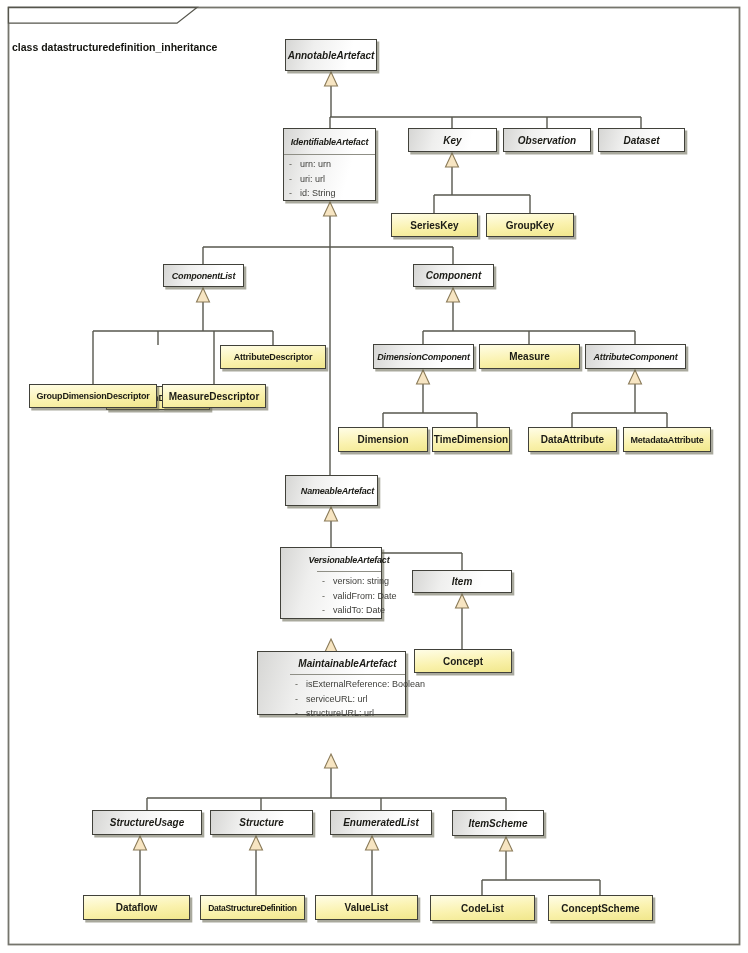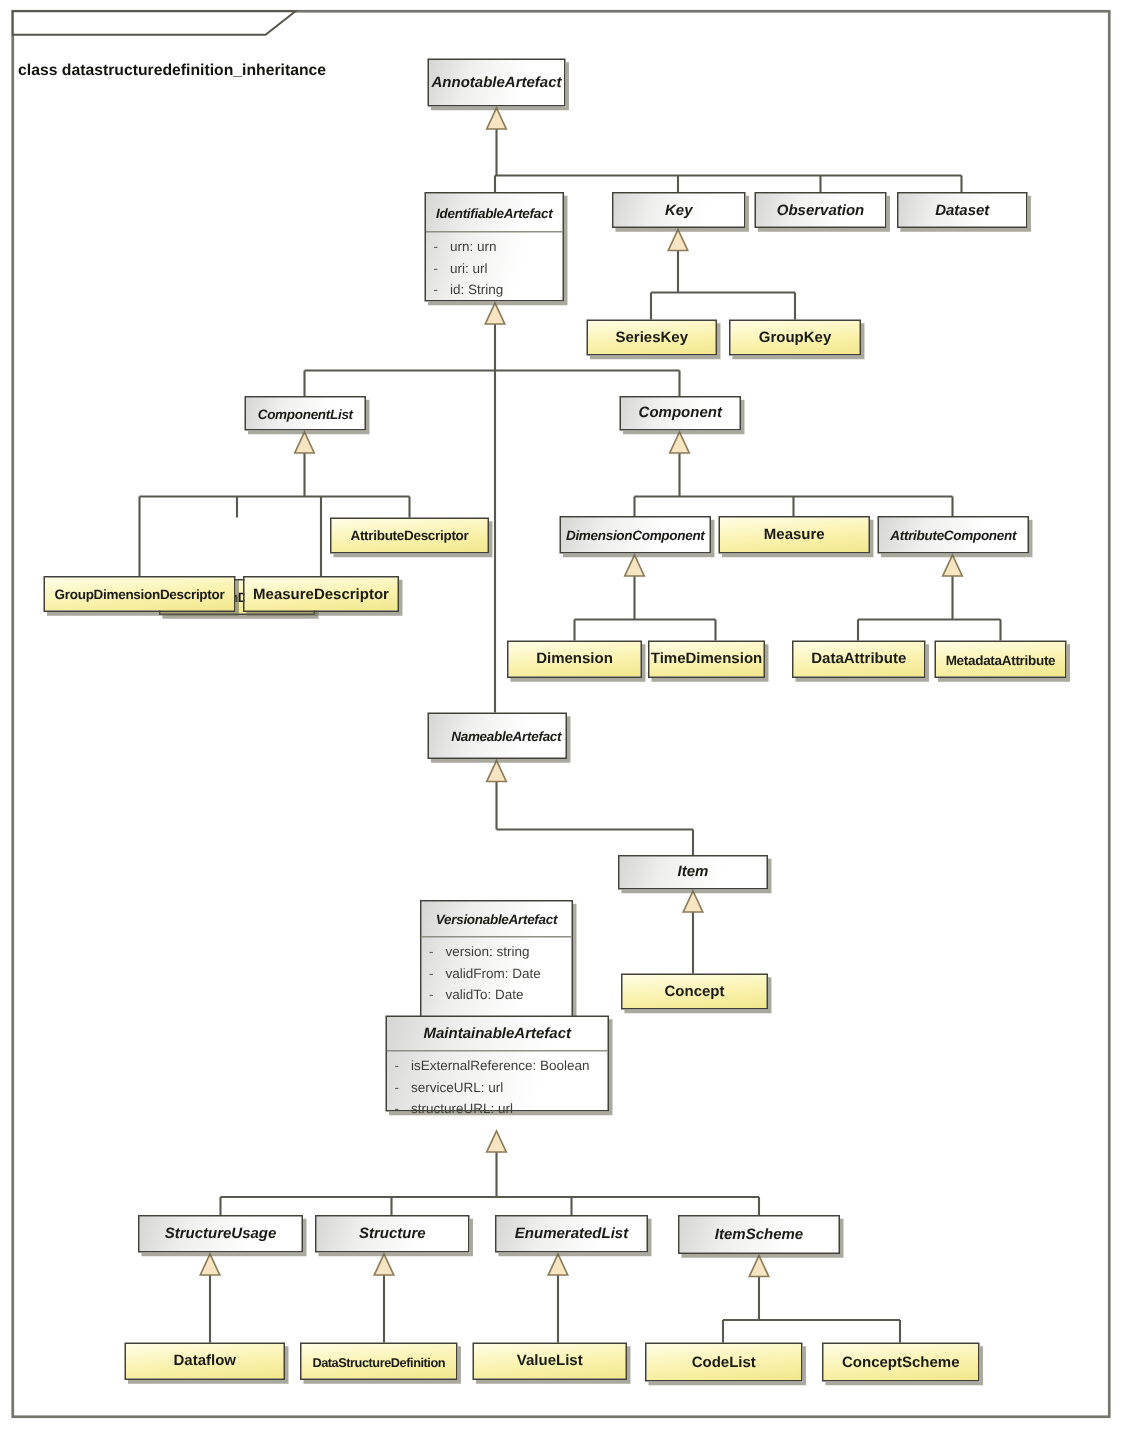--- a/index.html
+++ b/index.html
@@ -151,21 +151,21 @@
     <div class="t">DataAttribute</div>
   </div>
   <div class="cls leaf" style="left:623px;top:427px;width:88px;height:25px;">
     <div class="t sm">MetadataAttribute</div>
   </div>
 
   <div class="cls abstract" style="left:285px;top:475px;width:93px;height:31px;padding-left:12px;">
     <div class="t sm">NameableArtefact</div>
   </div>
 
-  <div class="cls abstract" style="left:280px;top:600px;width:102px;height:84px;">
+  <div class="cls abstract" style="left:280px;top:547px;width:102px;height:72px;padding-left:36px;">
     <div class="t sm" style="flex:0 0 23px;">VersionableArtefact</div>
     <div class="attrs">
       <div class="attr">
           <span class="vis">-</span>
           <span>version: string</span>
         </div>
       <div class="attr">
           <span class="vis">-</span>
           <span>validFrom: Date</span>
         </div>
@@ -175,21 +175,21 @@
         </div>
     </div>
   </div>
   <div class="cls abstract" style="left:412px;top:570px;width:100px;height:23px;">
     <div class="t">Item</div>
   </div>
   <div class="cls leaf" style="left:414px;top:649px;width:98px;height:24px;">
     <div class="t">Concept</div>
   </div>
 
-  <div class="cls abstract" style="left:257px;top:677px;width:149px;height:64px;">
+  <div class="cls abstract" style="left:257px;top:651px;width:149px;height:64px;padding-left:32px;">
     <div class="t" style="flex:0 0 22px;">MaintainableArtefact</div>
     <div class="attrs">
       <div class="attr">
           <span class="vis">-</span>
           <span>isExternalReference: Boolean</span>
         </div>
       <div class="attr">
           <span class="vis">-</span>
           <span>serviceURL: url</span>
         </div>
@@ -202,21 +202,21 @@
 
   <div class="cls abstract" style="left:92px;top:810px;width:110px;height:25px;">
     <div class="t">StructureUsage</div>
   </div>
   <div class="cls abstract" style="left:210px;top:810px;width:103px;height:25px;">
     <div class="t">Structure</div>
   </div>
   <div class="cls abstract" style="left:330px;top:810px;width:102px;height:25px;">
     <div class="t">EnumeratedList</div>
   </div>
-  <div class="cls abstract" style="left:452px;top:810px;width:108px;height:26px;text-align:right;">
+  <div class="cls abstract" style="left:452px;top:810px;width:92px;height:26px;text-align:right;">
     <div class="t">ItemScheme</div>
   </div>
 
   <div class="cls leaf" style="left:83px;top:895px;width:107px;height:25px;">
     <div class="t">Dataflow</div>
   </div>
   <div class="cls leaf" style="left:200px;top:895px;width:105px;height:25px;">
     <div class="t xs">DataStructureDefinition</div>
   </div>
   <div class="cls leaf" style="left:315px;top:895px;width:103px;height:25px;">

